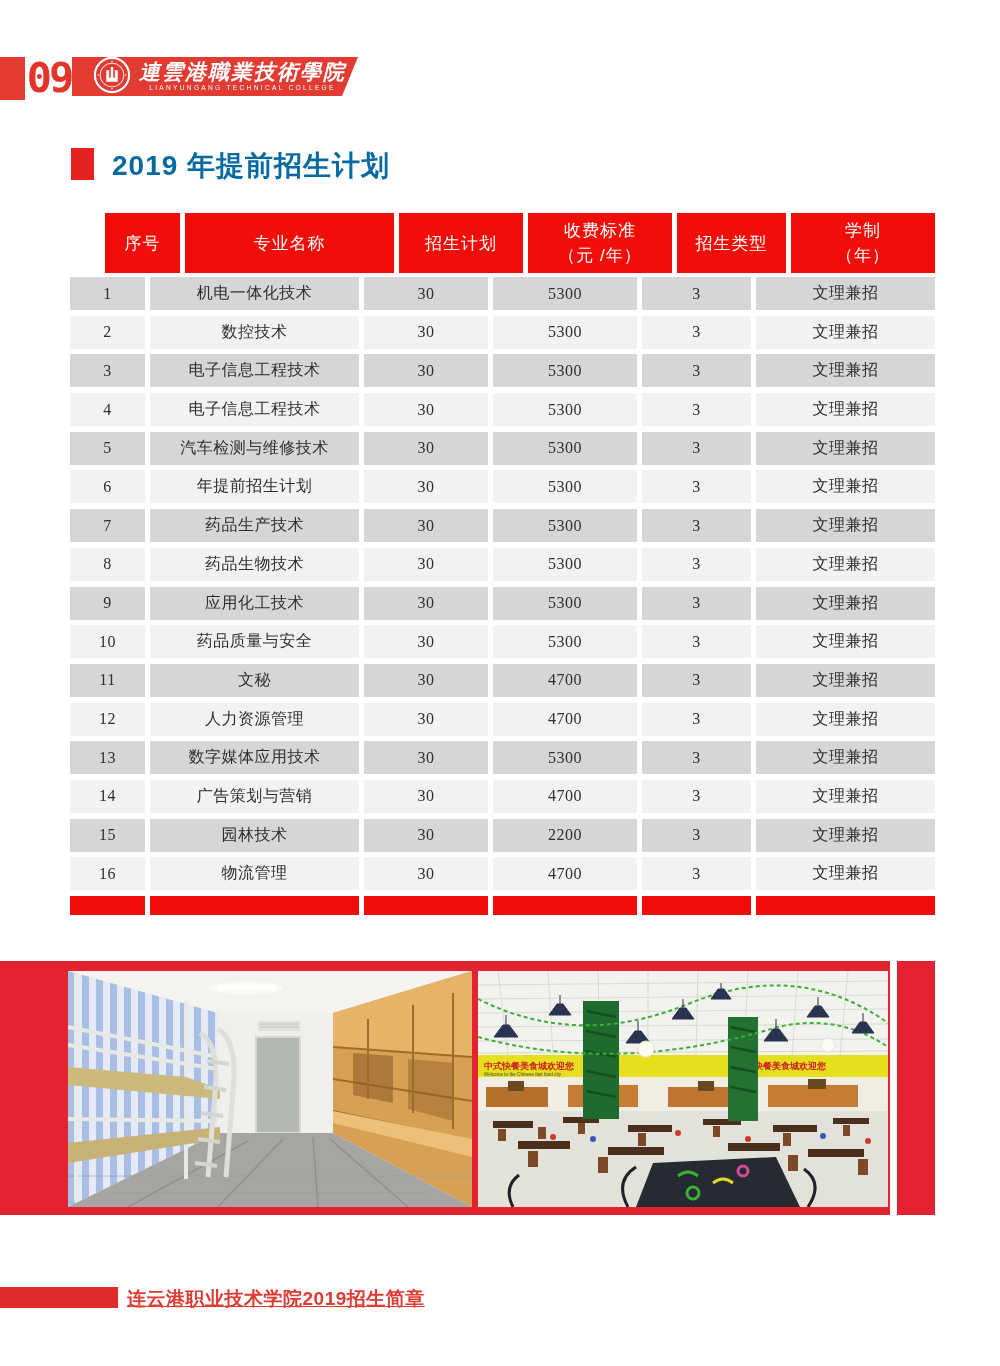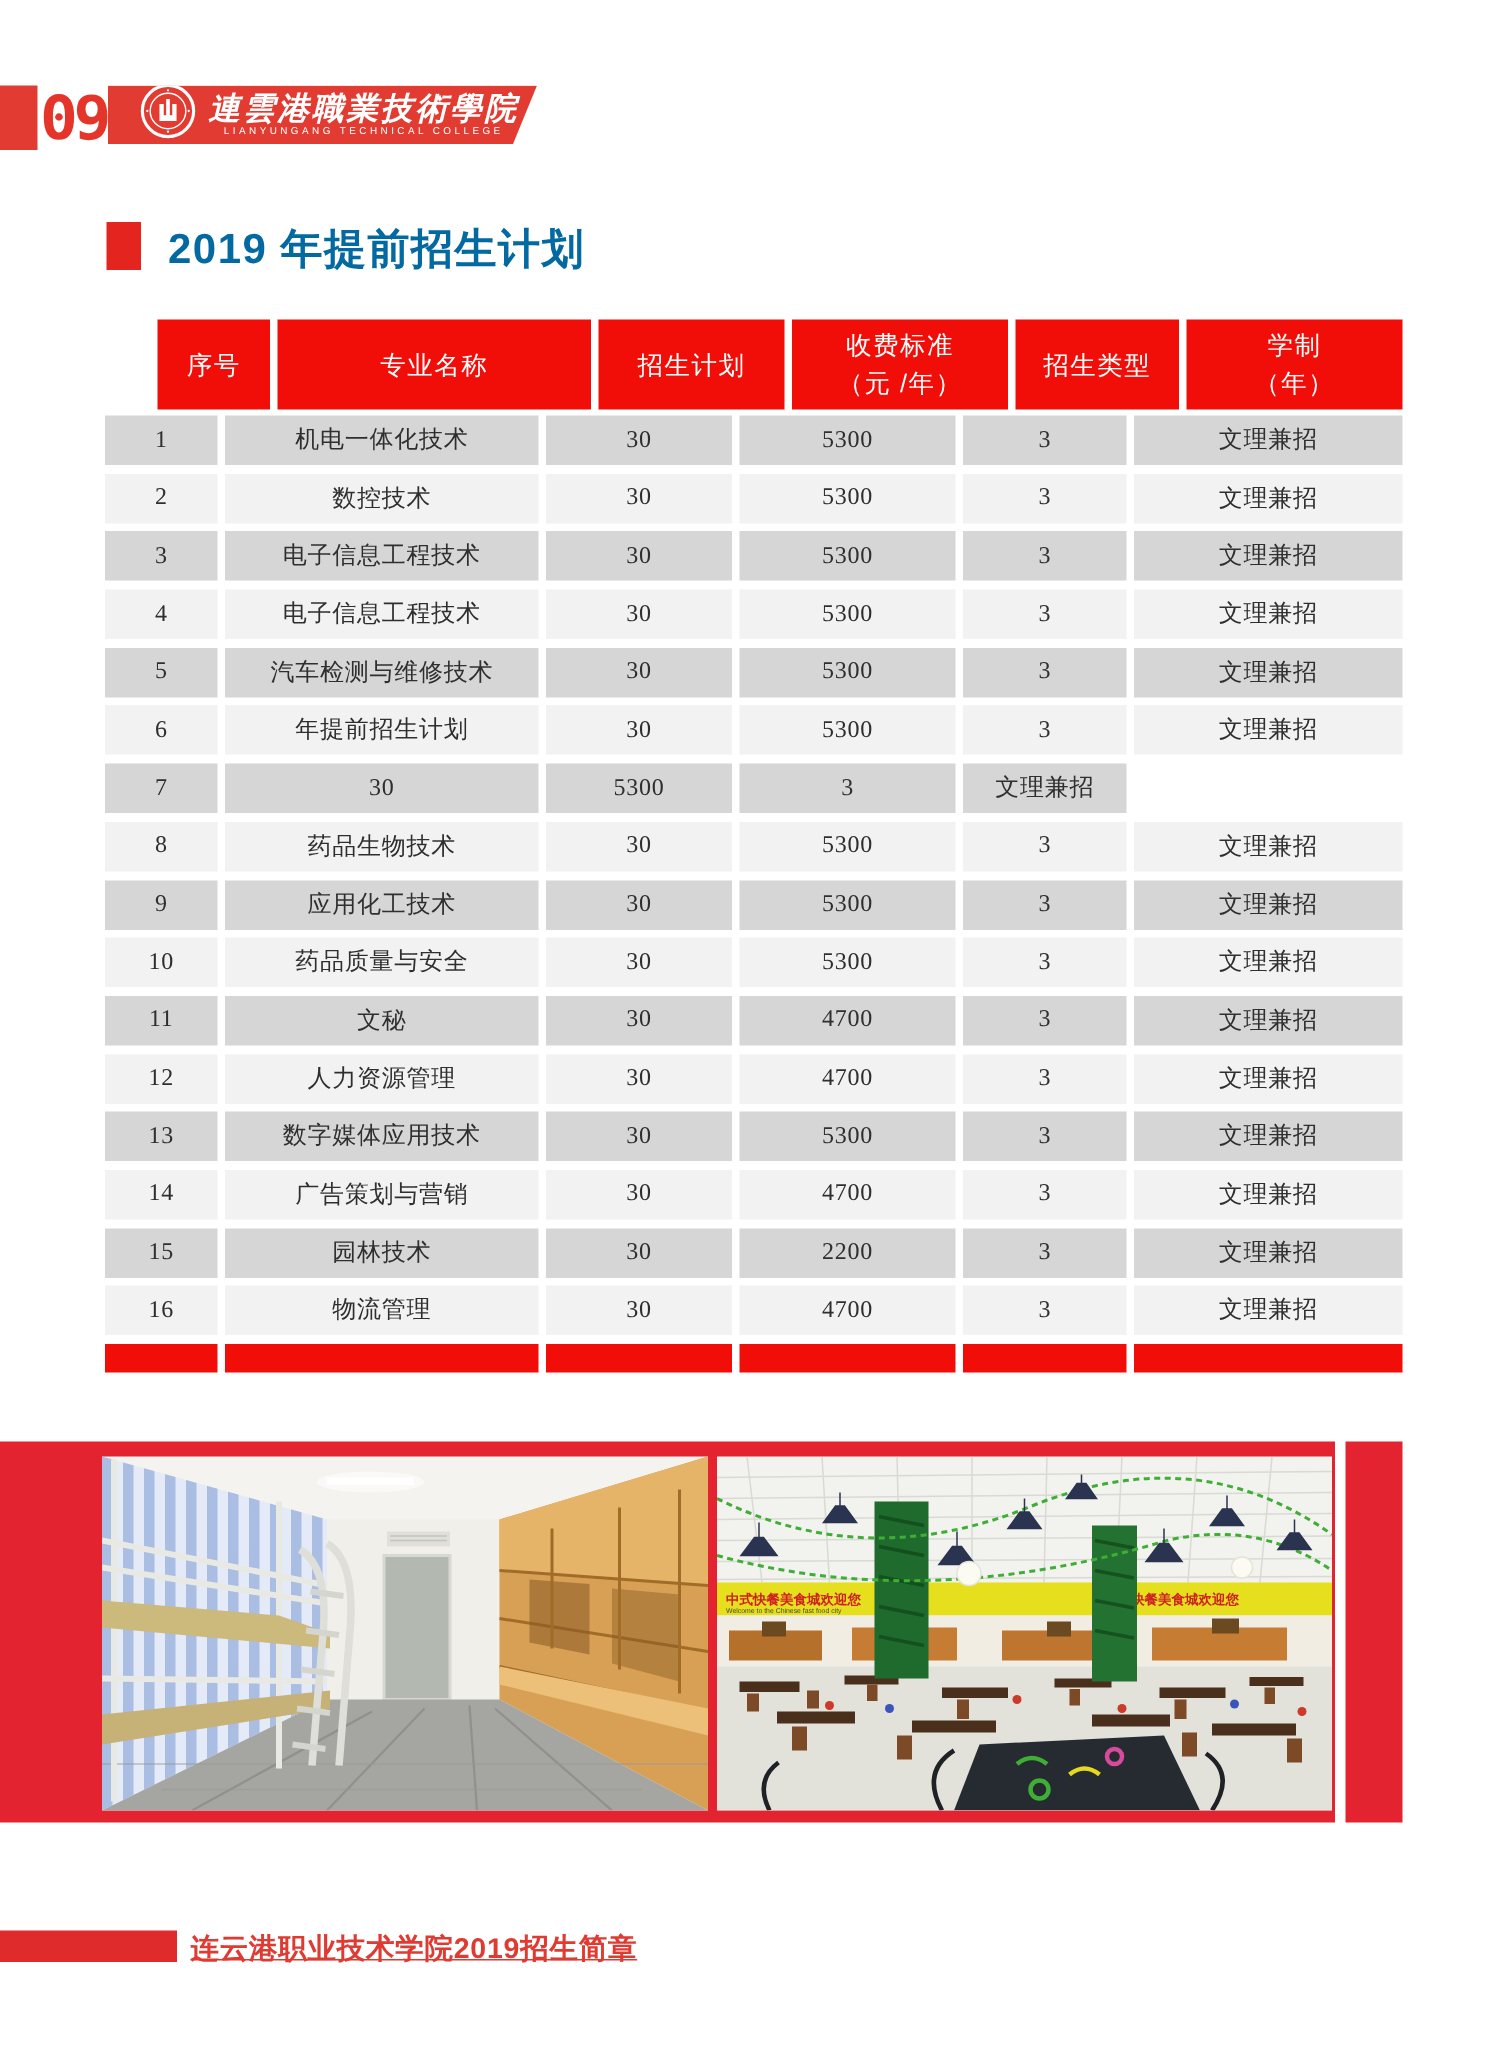--- a/index.html
+++ b/index.html
@@ -148,20 +148,21 @@
         <div class="grid-row tr light">
           <div class="td">6</div>
           <div class="td">年提前招生计划</div>
           <div class="td">30</div>
           <div class="td">5300</div>
           <div class="td">3</div>
           <div class="td">文理兼招</div>
         </div>
         <div class="grid-row tr dark">
           <div class="td">7</div>
+          <div class="td">药品生产技术</div>
           <div class="td">30</div>
           <div class="td">5300</div>
           <div class="td">3</div>
           <div class="td">文理兼招</div>
         </div>
         <div class="grid-row tr light">
           <div class="td">8</div>
           <div class="td">药品生物技术</div>
           <div class="td">30</div>
           <div class="td">5300</div>

